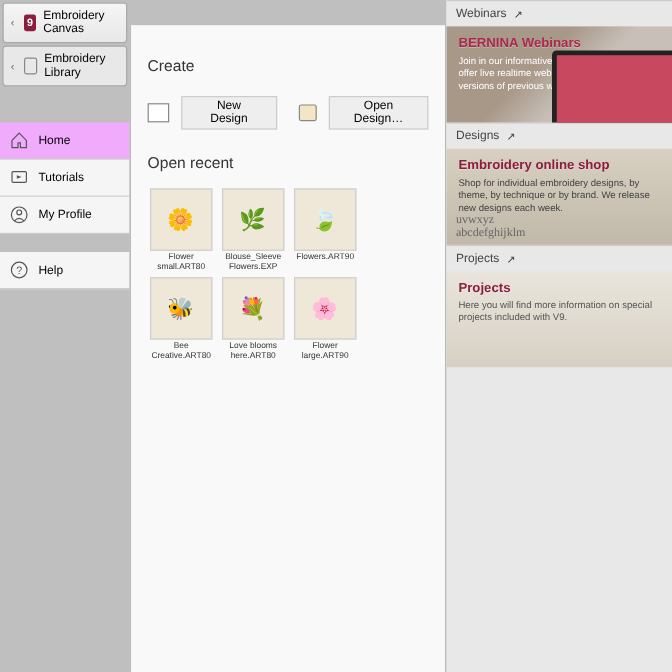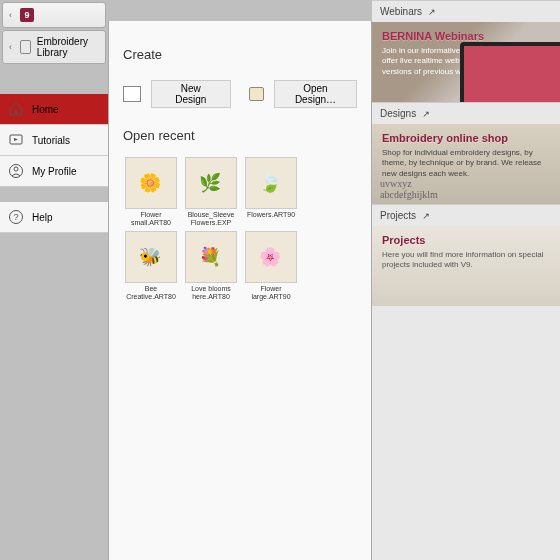--- a/index.html
+++ b/index.html
@@ -6,21 +6,21 @@
 body { background: #bfbfbf; width: 560px; height: 560px; overflow: hidden; }
 .app { display: flex; width: 100%; height: 100%; }
 .sidebar { width: 108px; display: flex; flex-direction: column; }
 .tab { display: flex; align-items: center; gap: 6px; padding: 5px 6px; font-size: 10px; background: #e8e8e8; border: 1px solid #aaa; border-radius: 3px; margin: 2px 2px 0; cursor: pointer; }
 .tab.active { background: linear-gradient(#f5f5f5,#e8e8e8); }
 .tab .chev { font-size: 9px; color: #666; margin-right: 2px; }
 .tab .sq { width: 14px; height: 14px; background: #8b1d3f; color: #fff; display: flex; align-items: center; justify-content: center; font-size: 9px; font-weight: bold; border-radius: 2px; }
 .tab .lib-icon { width: 14px; height: 14px; border: 1px solid #888; border-radius: 2px; position: relative; }
 .navsec { margin-top: 30px; }
 .nav-item { display: flex; align-items: center; gap: 8px; padding: 7px 8px; font-size: 10px; background: #f5f5f5; border-bottom: 1px solid #ccc; cursor: pointer; }
-.nav-item.sel { background: #b91c1c; }
+.nav-item.sel { background: #f0abfc; }
 .navsec2 { margin-top: 15px; }
 .nav-item .ic { width: 16px; height: 16px; display: flex; align-items: center; justify-content: center; }
 .main { flex: 1; background: #f9f9f9; border-left: 1px solid #aaa; border-right: 1px solid #aaa; padding: 12px 14px; overflow: auto; margin-top: 21px; }
 .main h2 { font-size: 13px; font-weight: normal; color: #333; margin: 16px 0 14px; }
 .main h2:first-child { margin-top: 14px; }
 .create-row { display: flex; gap: 18px; }
 .create-btn { display: flex; align-items: center; gap: 10px; padding: 4px 0; cursor: pointer; width: 120px; }
 .create-btn .cic { width: 20px; height: 16px; border: 1px solid #888; background: #fff; }
 .create-btn .folder { width: 20px; height: 14px; border: 1px solid #888; background: #f3e6c4; border-radius: 2px; position: relative; }
 .create-btn span { font-size: 10px; background: #eee; padding: 2px 16px; border: 1px solid #ccc; text-align: center; }
@@ -44,20 +44,21 @@
 svg { display: block; }
 </style>
 </head>
 <body>
 
 <div class="app">
   <div class="sidebar">
     <div class="tab active">
       <span class="chev">‹</span>
       <span class="sq">9</span>
+      <span>Embroidery Canvas</span>
     </div>
     <div class="tab">
       <span class="chev">‹</span>
       <span class="lib-icon"></span>
       <span>Embroidery Library</span>
     </div>
 
     <div class="navsec">
       <div class="nav-item sel">
         <span class="ic">

